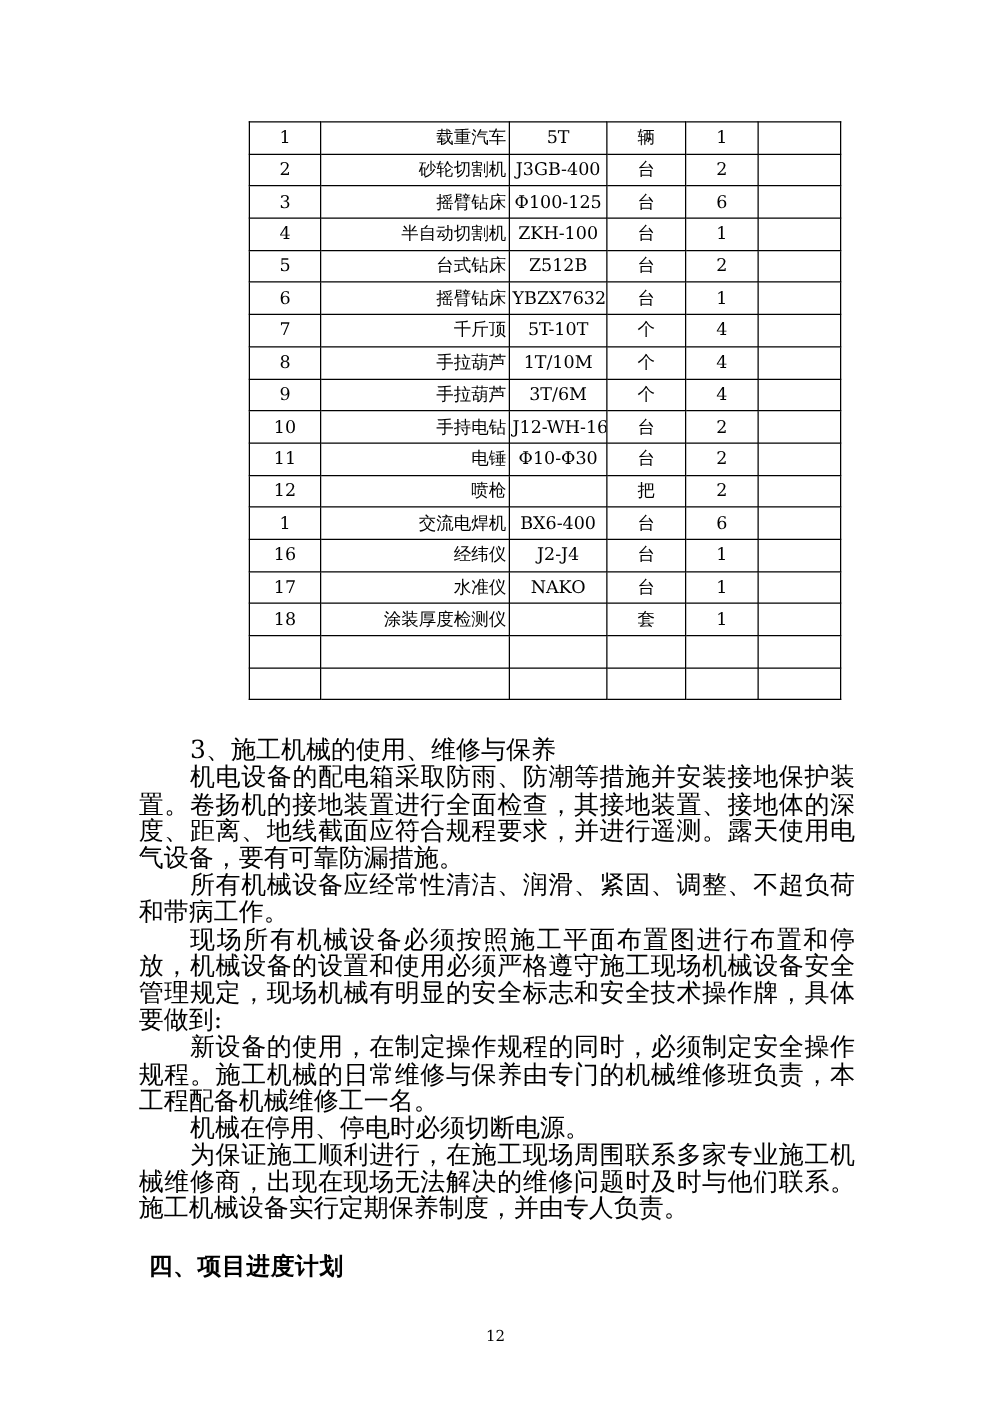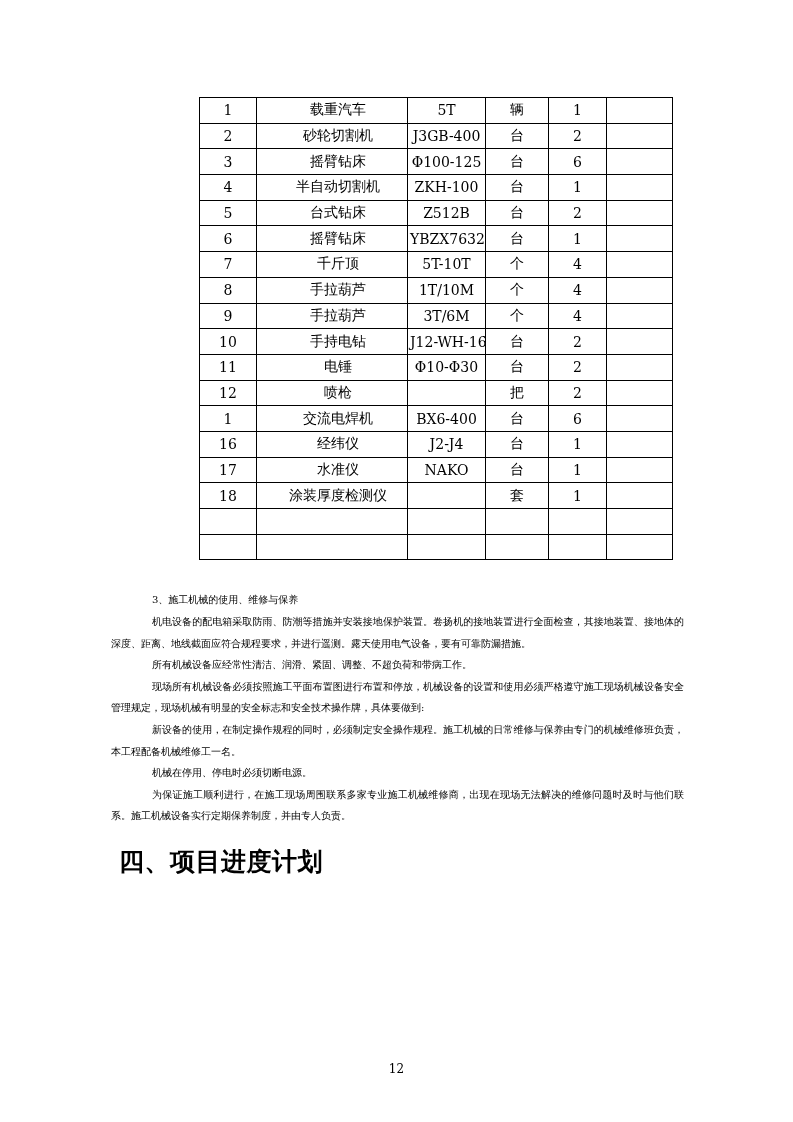--- a/index.html
+++ b/index.html
@@ -25,39 +25,39 @@
   table.equip-table td {
     border: 1px solid #000000;
     height: 25.7px;
     text-align: center;
     vertical-align: middle;
     padding: 0 2px;
     white-space: nowrap;
     overflow: hidden;
   }
   table.equip-table td.col-name {
-    text-align: center;
+    text-align: right;
     padding-left: 14px;
   }
   .body-text {
     margin-top: 29px;
-    font-size: 10px;
+    font-size: 20px;
     line-height: 21.6px;
     text-align: justify;
     text-justify: inter-ideograph;
   }
   .body-text p {
     text-indent: 41px;
   }
   .chapter-heading {
     margin-top: 21px;
     margin-left: 8px;
     font-family: "DejaVu Sans", "Liberation Sans", sans-serif;
     font-weight: bold;
-    font-size: 25px;
+    font-size: 19px;
     line-height: 28px;
     letter-spacing: 0.5px;
   }
   .page-number {
     position: absolute;
     left: 0;
     right: 0;
     top: 1062px;
     text-align: center;
     font-size: 12px;

